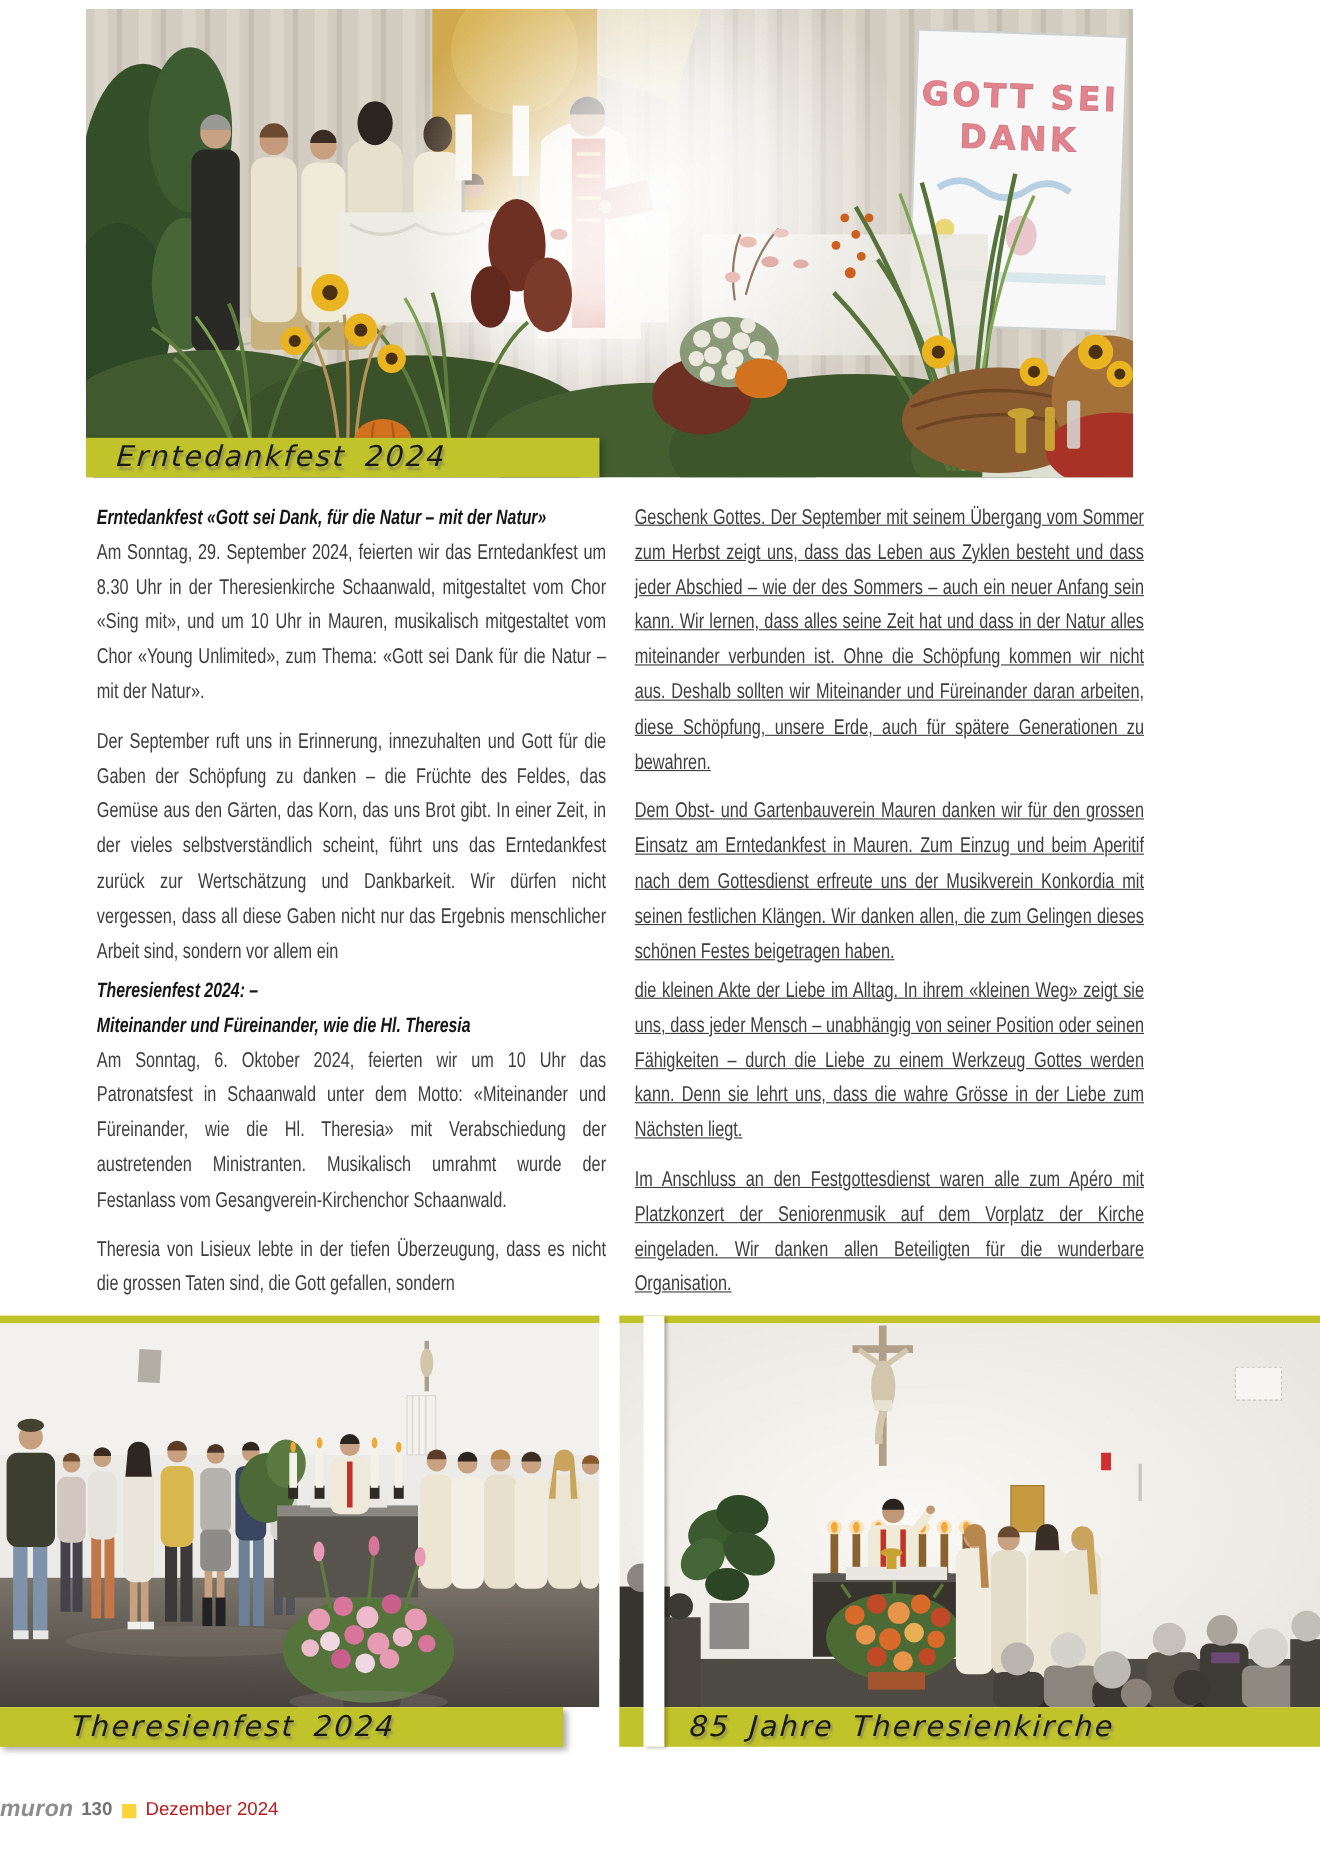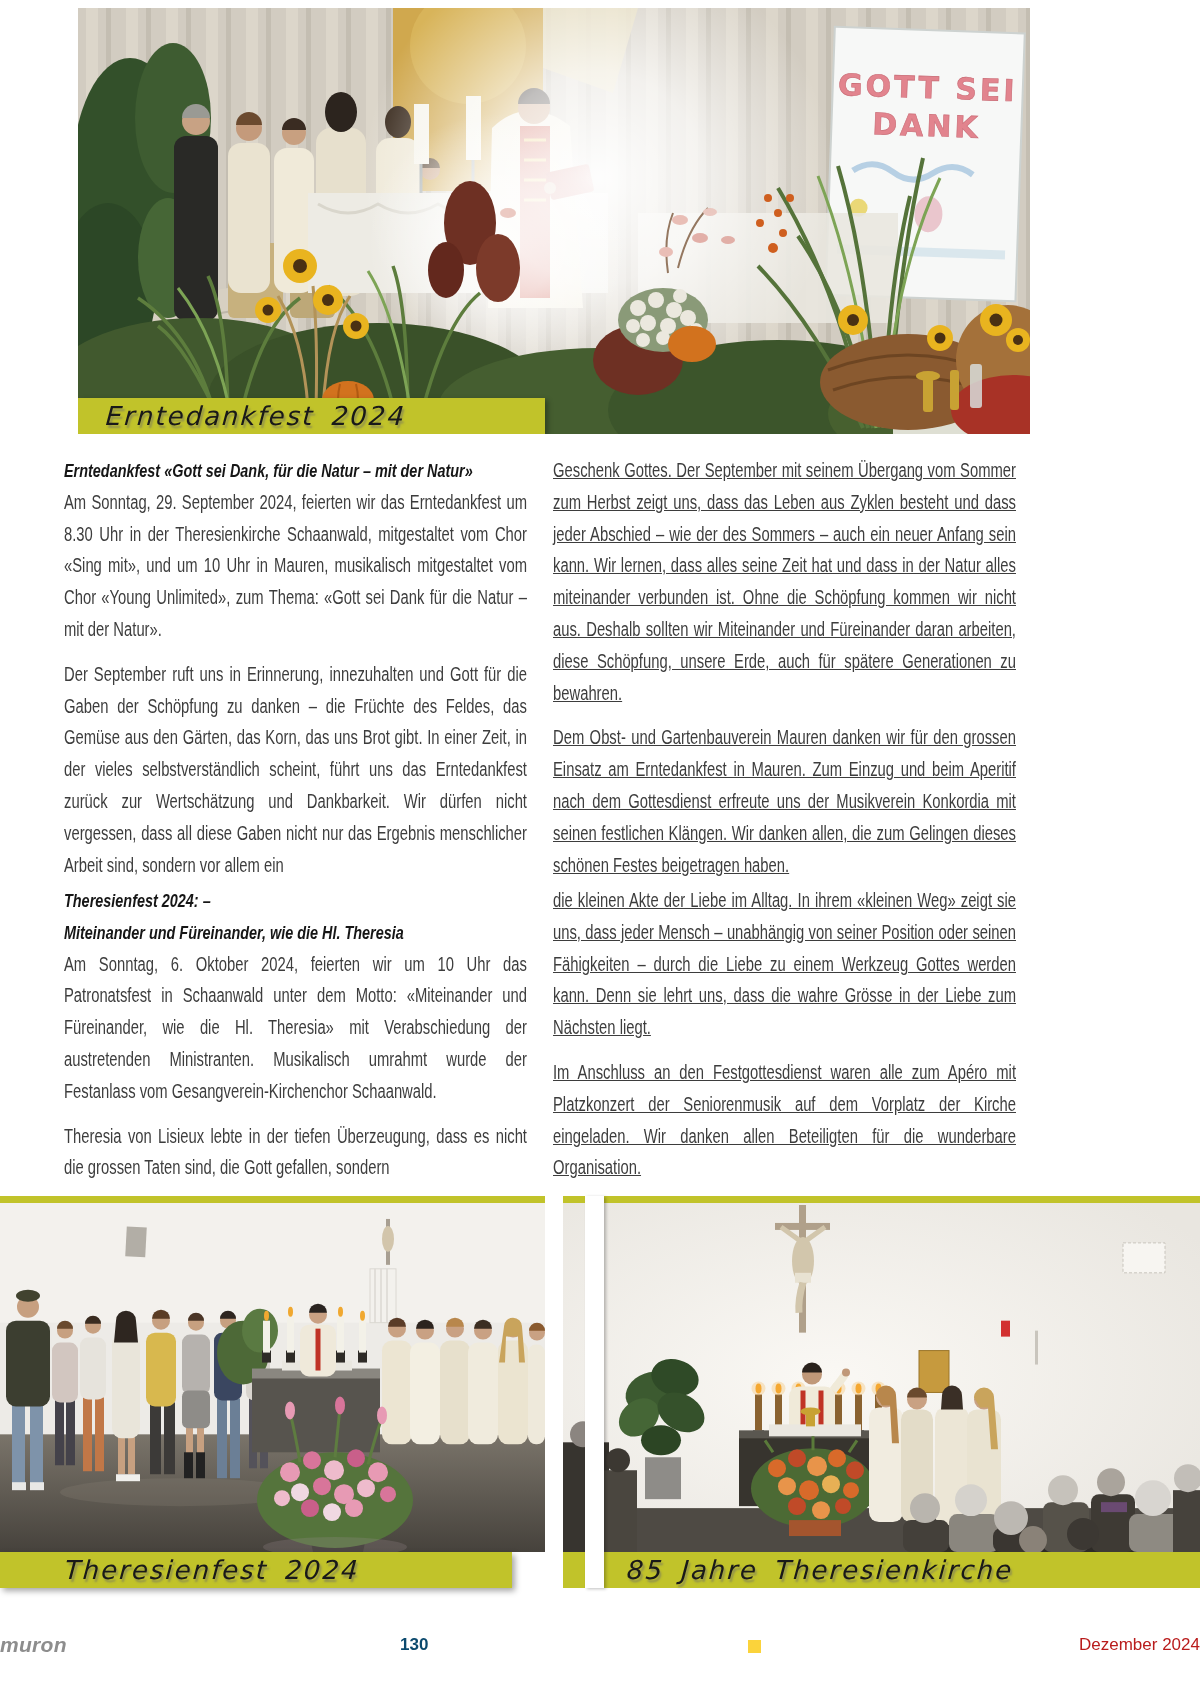--- a/index.html
+++ b/index.html
@@ -11,21 +11,21 @@
   .ph-svg{display:block;width:100%;height:100%;}
 
   .caption-band{position:absolute;background:#c1c32a;height:36px;display:flex;align-items:center;}
   .caption-top{left:0;bottom:0;width:467px;padding-left:28px;box-sizing:border-box;
                box-shadow:3px 2px 5px rgba(0,0,0,0.30);}
   .caption-text{font-family:"DejaVu Sans",sans-serif;font-style:italic;font-size:26px;color:#191919;
                 letter-spacing:2px;word-spacing:7px;white-space:nowrap;
                 text-shadow:2px 3px 2px rgba(110,110,100,0.55);transform:skewX(-4deg);}
 
   
-  .article{position:absolute;left:64px;width:952px;display:flex;}
+  .article{position:absolute;left:88px;width:952px;display:flex;}
   .article-1{top:455px;}
   .article-2{top:885px;}
   .colbox{width:463px;}
   .colbox + .colbox{margin-left:26px;text-decoration:underline;}
   .colscale{width:610px;transform:scaleX(0.759);transform-origin:0 0;
             font-size:19.5px;line-height:31.8px;text-align:justify;
             hyphens:auto;-webkit-hyphens:auto;}
   .colscale p{margin:0 0 13px 0;}
   .colscale p:last-child{margin-bottom:0;}
   h2.art-head{margin:0;font-size:19px;line-height:31.8px;font-weight:bold;font-style:italic;
@@ -38,24 +38,24 @@
   .pg-right{left:563px;width:637px;}
   .top-bar{position:absolute;left:0;top:0;width:100%;height:7px;background:#c1c32a;}
   .pg-photo{position:absolute;left:0;top:7px;width:100%;height:349px;overflow:hidden;}
   .caption-bl{left:0;top:356px;width:512px;padding-left:65px;box-sizing:border-box;
               box-shadow:3px 3px 6px rgba(0,0,0,0.35);}
   .caption-br{left:0;top:356px;width:637px;padding-left:64px;box-sizing:border-box;}
   .white-divider{position:absolute;left:22px;top:0;width:19px;height:392px;background:#ffffff;
                  box-shadow:2px 1px 3px rgba(0,0,0,0.25);z-index:6;}
 
   
-  .footer{position:absolute;left:0;top:1633px;width:100%;display:flex;justify-content:space-between;
-          align-items:center;gap:41px;}
+  .footer{position:absolute;left:0;top:1633px;width:100%;display:flex;justify-content:flex-start;
+          align-items:center;}
   .f-brand{font-style:italic;font-weight:bold;font-size:21px;color:#8d8d8d;letter-spacing:0.3px;}
-  .f-issue{font-size:17px;color:#0c4a6e;margin-left:23px;font-weight:bold;}
+  .f-issue{font-size:17px;color:#737373;margin-left:7px;font-weight:bold;}
   .f-square{width:13px;height:13px;background:#fbd33b;margin:2px 8px 0 9px;}
   .f-date{font-size:17px;color:#b91c1c;}
 
   .sign-text{font-family:"DejaVu Sans",sans-serif;font-weight:bold;letter-spacing:3px;}
 </style>
 </head>
 <body>
 
 <div class="page">
 

